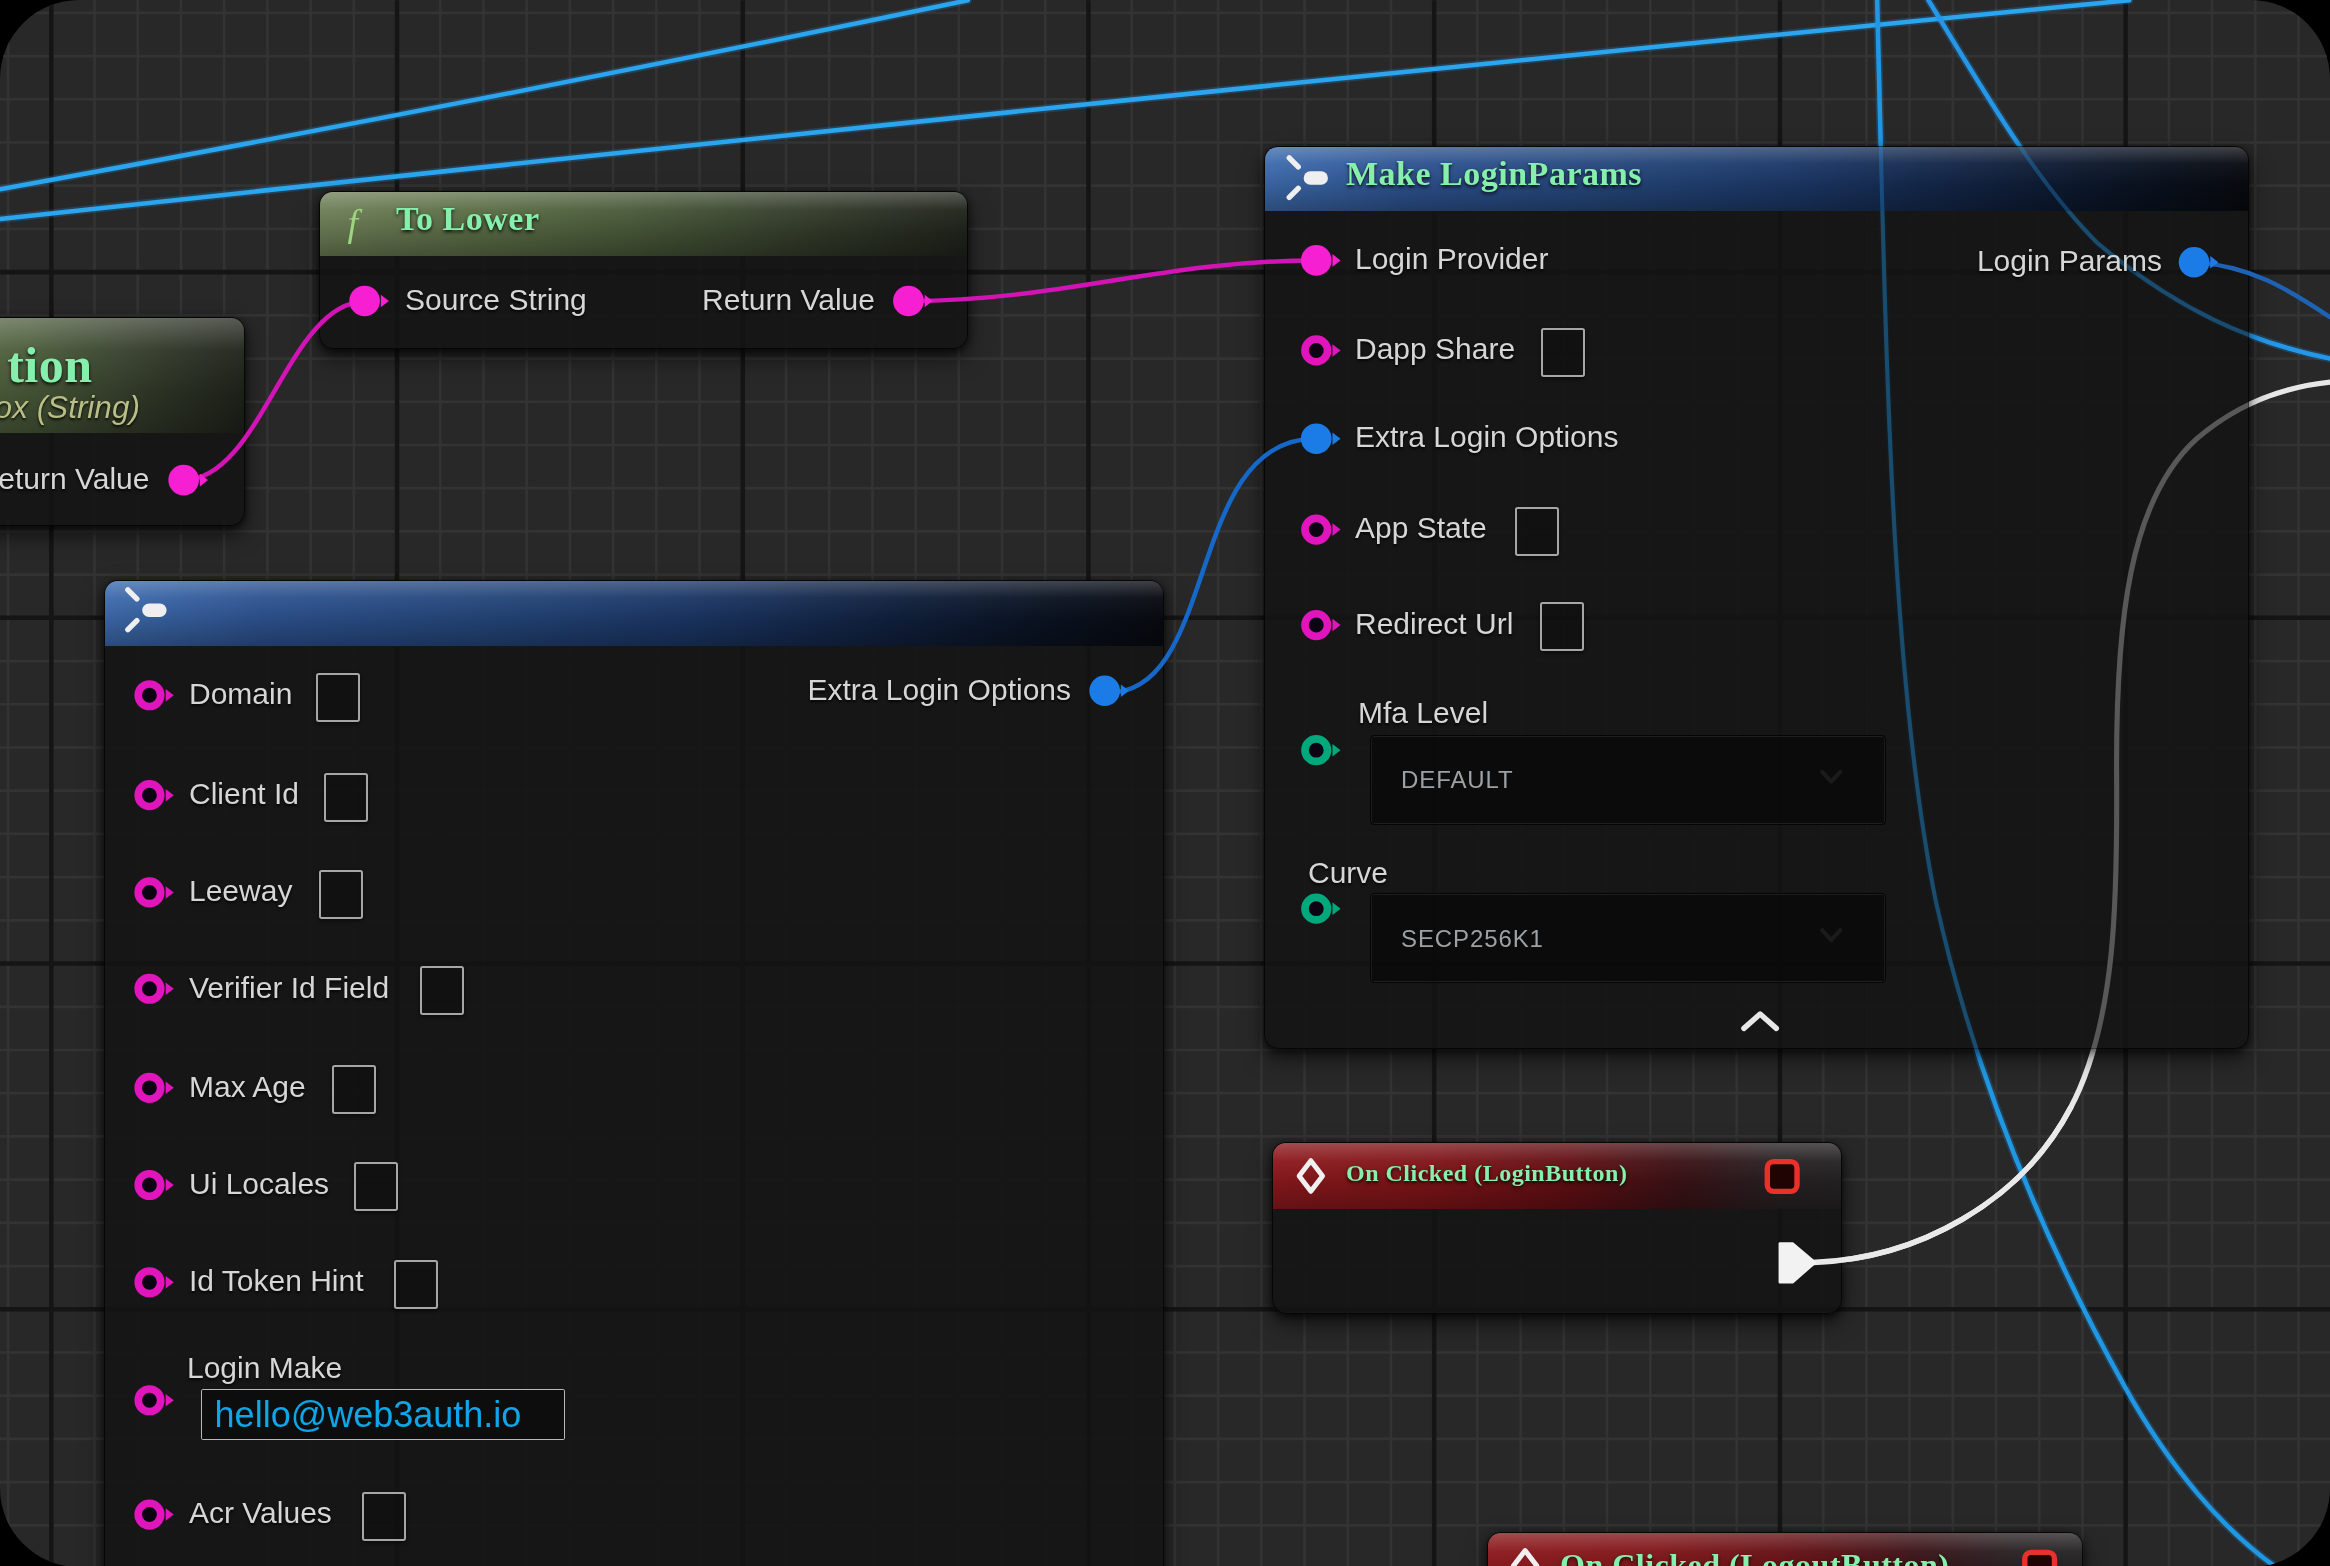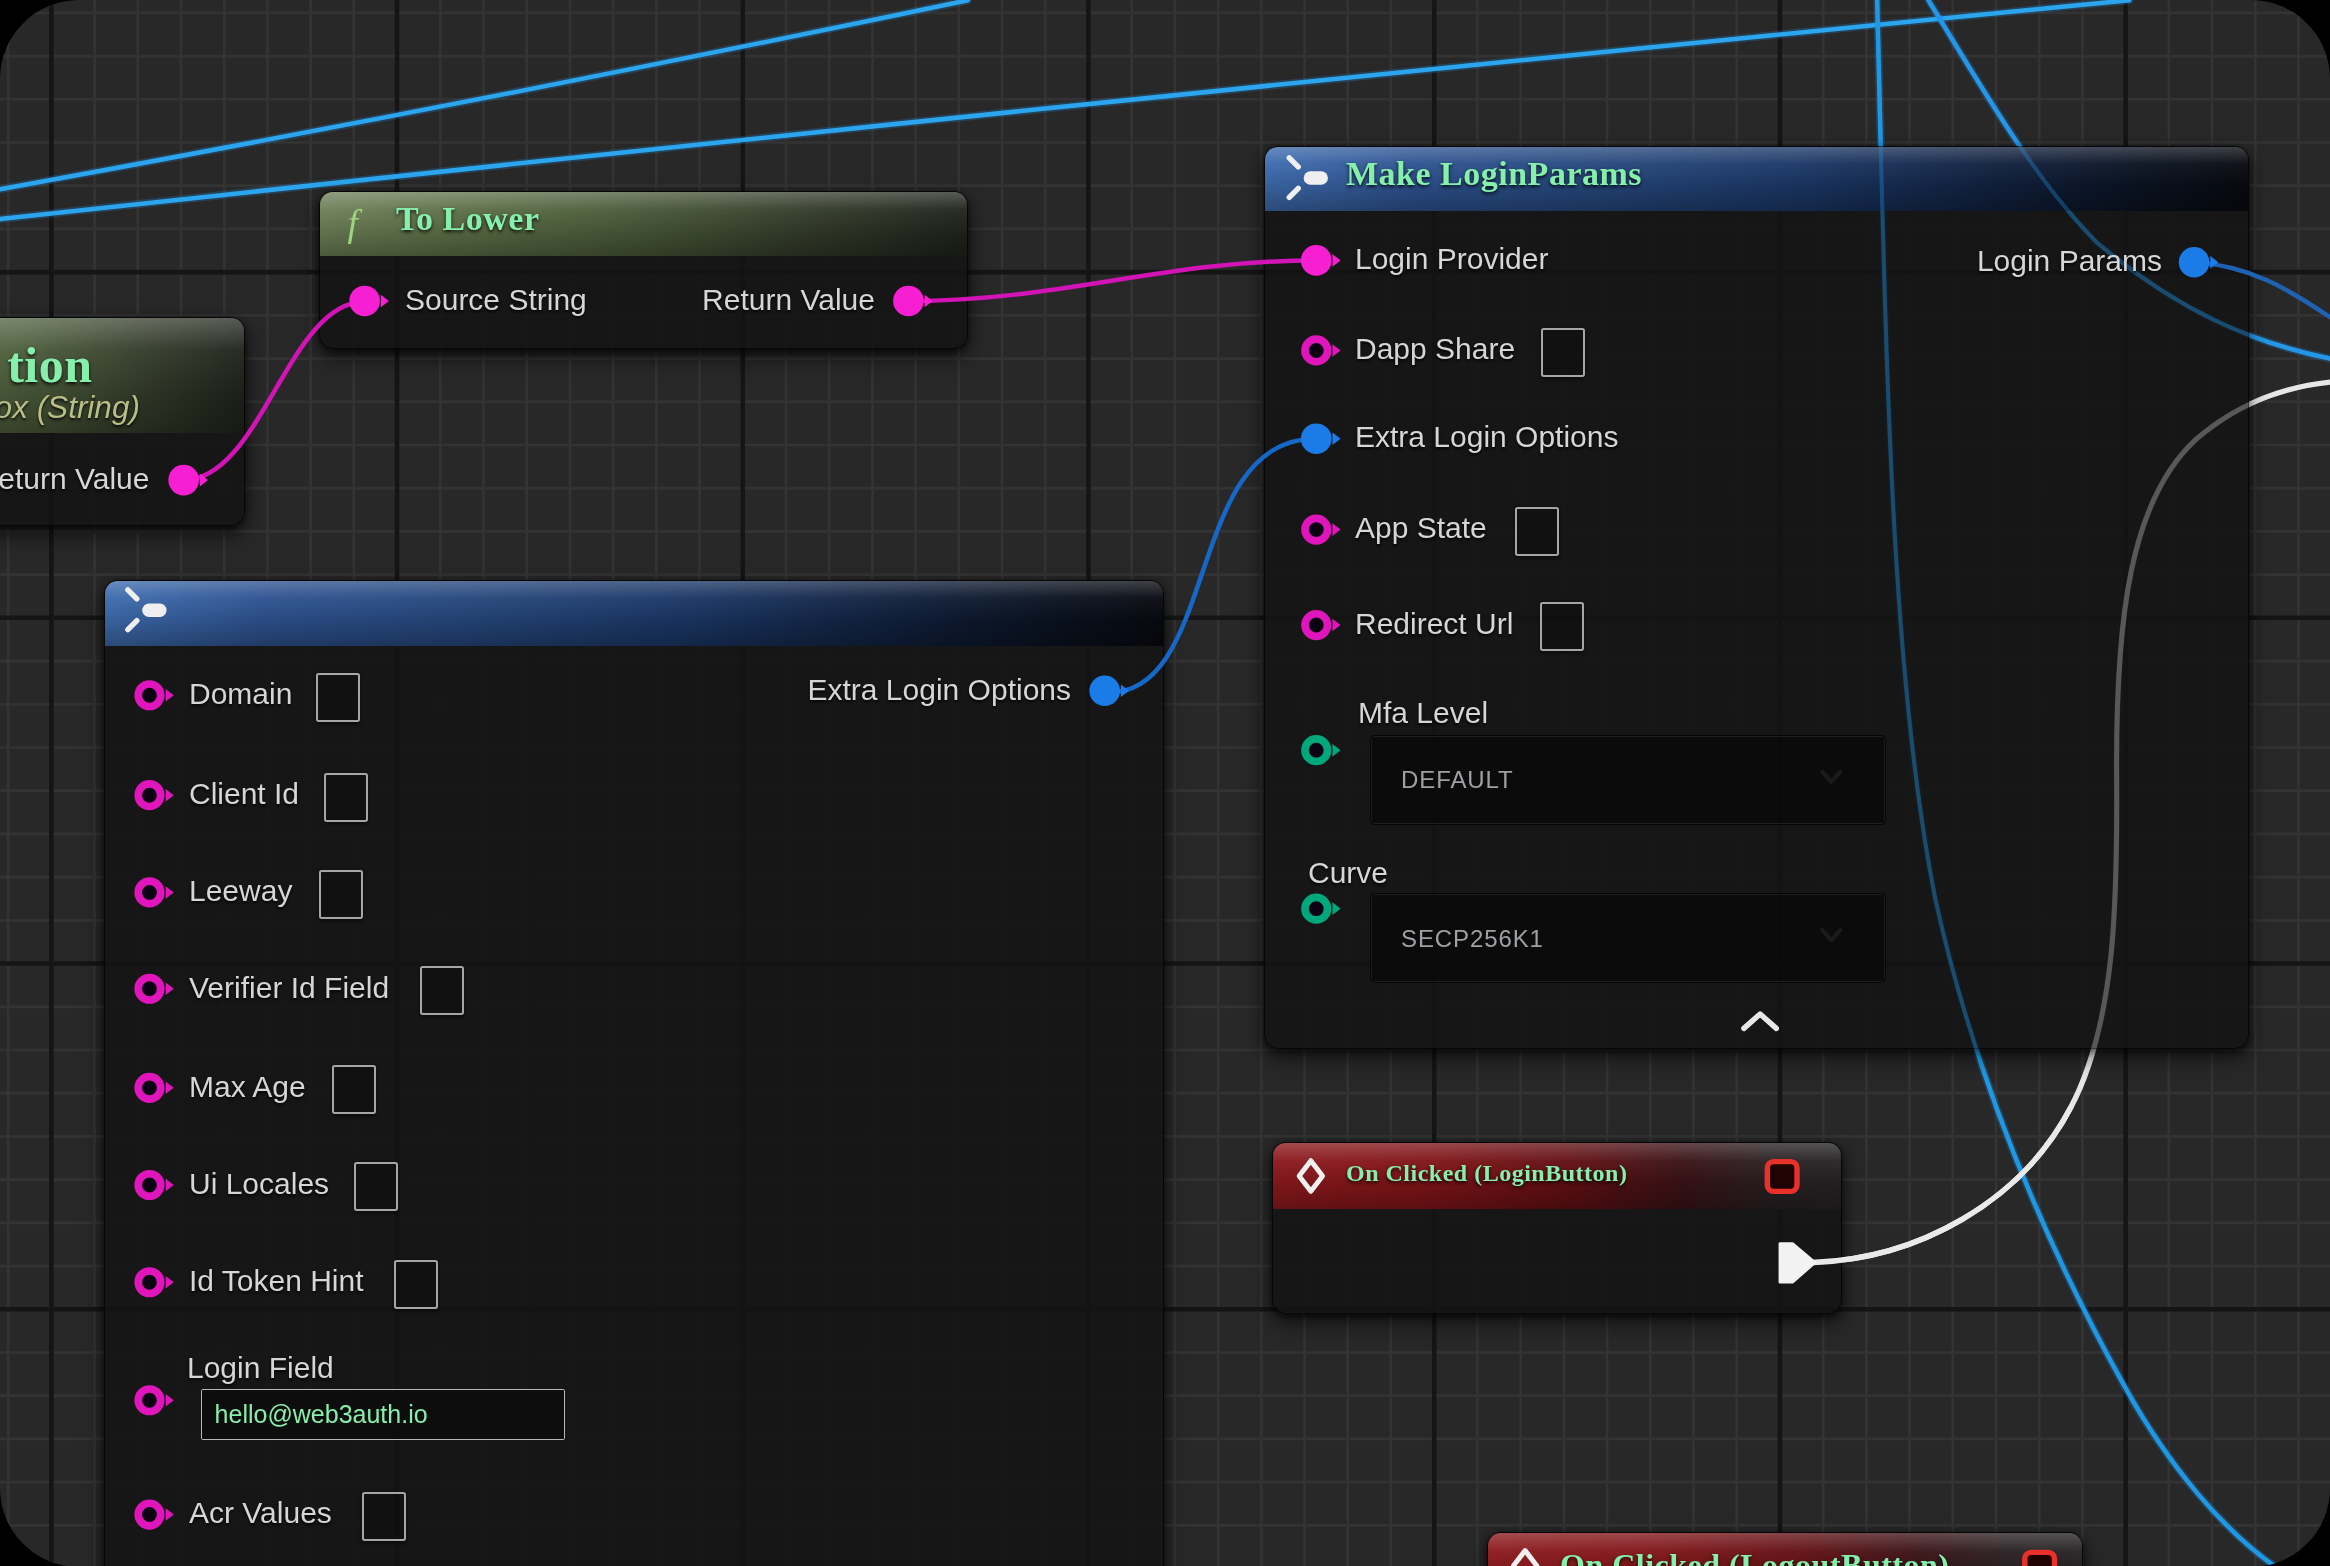--- a/index.html
+++ b/index.html
@@ -25,21 +25,21 @@
   .lbl{position:absolute;color:#d6d6d6;font-size:30px;white-space:nowrap;text-shadow:0 1.8px 2.7px rgba(0,0,0,0.8);z-index:4;}
   .lblr{text-align:right;}
   .cb{position:absolute;width:40px;height:45px;border:2.7px solid #a6a6a6;border-radius:2.7px;background:rgba(8,8,8,0.35);
       box-shadow:0 1.8px 3.6px rgba(0,0,0,0.5);z-index:4;}
   .dd{position:absolute;width:514px;height:88px;background:rgba(10,10,10,0.9);border:1.8px solid #050505;border-radius:4.5px;
       box-shadow:inset 0 0 0 0.9px rgba(90,90,90,0.25);z-index:4;}
   .ddt{position:absolute;color:#9da1a4;font-size:24px;letter-spacing:0.9px;white-space:nowrap;z-index:5;}
   .sub{position:absolute;color:#b9bd86;font-size:31.5px;font-style:italic;white-space:nowrap;z-index:4;
        text-shadow:0 1.8px 2.7px rgba(0,0,0,0.8);}
   .inp{position:absolute;background:rgba(12,12,12,0.85);border:1.8px solid #b8b8b8;border-radius:1.8px;z-index:4;
-       color:#86efac;font-size:25px;white-space:nowrap;}
+       color:#0ea5e9;font-size:36px;white-space:nowrap;}
 </style>
 </head>
 <body>
 <div id="frame">
 
   <svg class="layer" width="2330" height="1567" fill="none" style="z-index:0;" viewBox="0 0 2588 1740">
     <path d="M 9,0 V 1740 M 57,0 V 1740 M 105,0 V 1740 M 153,0 V 1740 M 201,0 V 1740 M 249,0 V 1740 M 297,0 V 1740 M 345,0 V 1740 M 393,0 V 1740 M 441,0 V 1740 M 489,0 V 1740 M 537,0 V 1740 M 585,0 V 1740 M 633,0 V 1740 M 681,0 V 1740 M 729,0 V 1740 M 777,0 V 1740 M 825,0 V 1740 M 873,0 V 1740 M 921,0 V 1740 M 969,0 V 1740 M 1017,0 V 1740 M 1065,0 V 1740 M 1113,0 V 1740 M 1161,0 V 1740 M 1209,0 V 1740 M 1257,0 V 1740 M 1305,0 V 1740 M 1353,0 V 1740 M 1401,0 V 1740 M 1449,0 V 1740 M 1497,0 V 1740 M 1545,0 V 1740 M 1593,0 V 1740 M 1641,0 V 1740 M 1689,0 V 1740 M 1737,0 V 1740 M 1785,0 V 1740 M 1833,0 V 1740 M 1881,0 V 1740 M 1929,0 V 1740 M 1977,0 V 1740 M 2025,0 V 1740 M 2073,0 V 1740 M 2121,0 V 1740 M 2169,0 V 1740 M 2217,0 V 1740 M 2265,0 V 1740 M 2313,0 V 1740 M 2361,0 V 1740 M 2409,0 V 1740 M 2457,0 V 1740 M 2505,0 V 1740 M 2553,0 V 1740 M 0,14 H 2588 M 0,62 H 2588 M 0,110 H 2588 M 0,158 H 2588 M 0,206 H 2588 M 0,254 H 2588 M 0,302 H 2588 M 0,350 H 2588 M 0,398 H 2588 M 0,446 H 2588 M 0,494 H 2588 M 0,542 H 2588 M 0,590 H 2588 M 0,638 H 2588 M 0,686 H 2588 M 0,734 H 2588 M 0,782 H 2588 M 0,830 H 2588 M 0,878 H 2588 M 0,926 H 2588 M 0,974 H 2588 M 0,1022 H 2588 M 0,1070 H 2588 M 0,1118 H 2588 M 0,1166 H 2588 M 0,1214 H 2588 M 0,1262 H 2588 M 0,1310 H 2588 M 0,1358 H 2588 M 0,1406 H 2588 M 0,1454 H 2588 M 0,1502 H 2588 M 0,1550 H 2588 M 0,1598 H 2588 M 0,1646 H 2588 M 0,1694 H 2588" stroke="#333333" stroke-width="3"></path>
     <path d="M 57,0 V 1740 M 441,0 V 1740 M 825,0 V 1740 M 1209,0 V 1740 M 1593,0 V 1740 M 1977,0 V 1740 M 2361,0 V 1740 M 0,302 H 2588 M 0,686 H 2588 M 0,1070 H 2588 M 0,1454 H 2588" stroke="#151515" stroke-width="5"></path>
   </svg>
 
@@ -81,21 +81,21 @@
   <div class="lbl" style="left:189px;top:874px;">Leeway</div>         
     <div class="cb" style="left:319px;top:870px;"></div>
   <div class="lbl" style="left:189px;top:971px;">Verifier Id Field</div>
     <div class="cb" style="left:420px;top:966px;"></div>
   <div class="lbl" style="left:189px;top:1070px;">Max Age</div>       
     <div class="cb" style="left:332px;top:1065px;"></div>
   <div class="lbl" style="left:189px;top:1167px;">Ui Locales</div>    
     <div class="cb" style="left:354px;top:1162px;"></div>
   <div class="lbl" style="left:189px;top:1264px;">Id Token Hint</div> 
     <div class="cb" style="left:394px;top:1260px;"></div>
-  <div class="lbl" style="left:187px;top:1351px;">Login Field</div>
+  <div class="lbl" style="left:187px;top:1351px;">Login Make</div>
   <div class="inp" style="left:201px;top:1389px;width:349px;height:49px;line-height:49px;padding-left:12.6px;">hello@web3auth.io</div>
   <div class="lbl" style="left:189px;top:1496px;">Acr Values</div>    
     <div class="cb" style="left:362px;top:1492px;"></div>
   <div class="lbl lblr" style="left:801px;top:673px;width:270px;">Extra Login Options</div>
 
   <div class="node" style="left:1264px;top:146px;width:983px;height:901px;">
     <div class="hdr blue" style="height:64px;"></div>
   </div>
   <div class="t" style="left:1346px;top:155px;">Make LoginParams</div>
   <div class="lbl" style="left:1355px;top:242px;">Login Provider</div>

